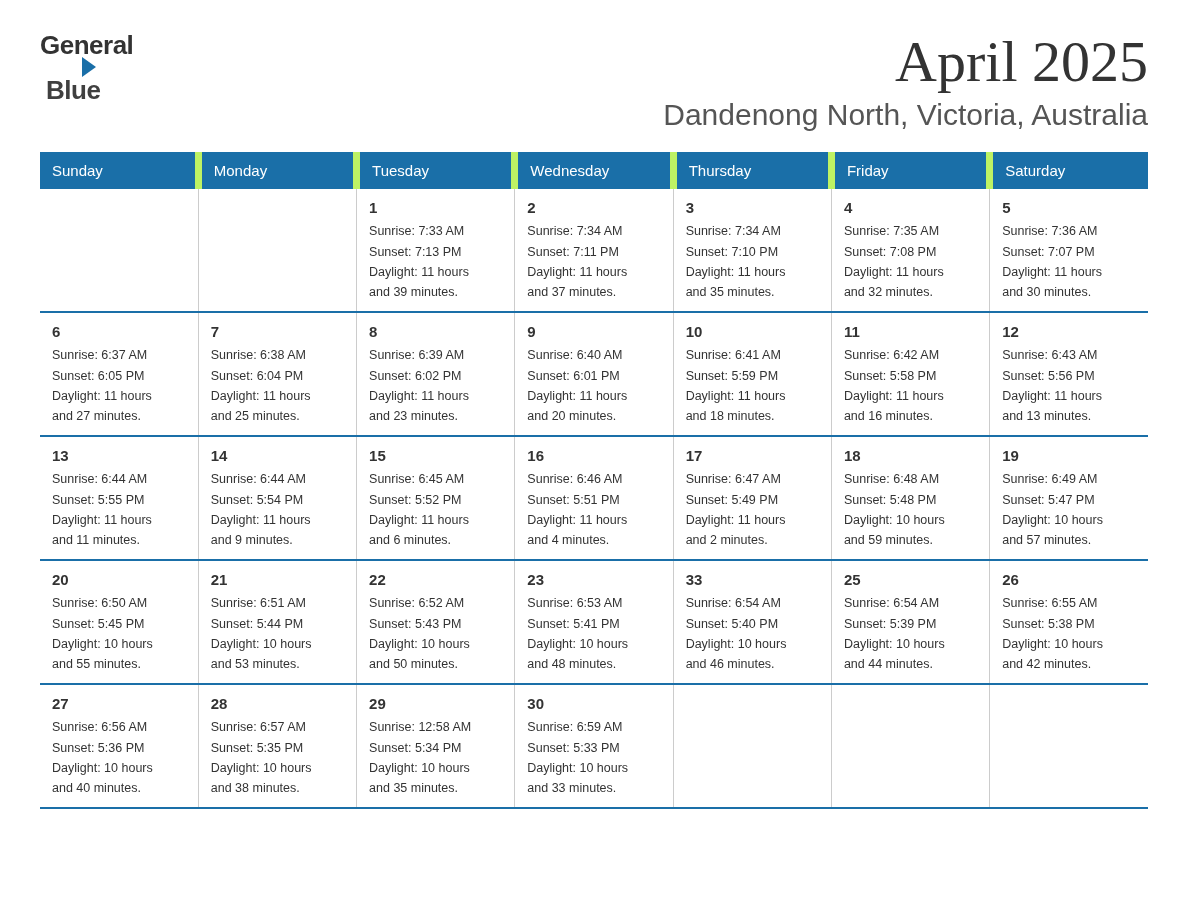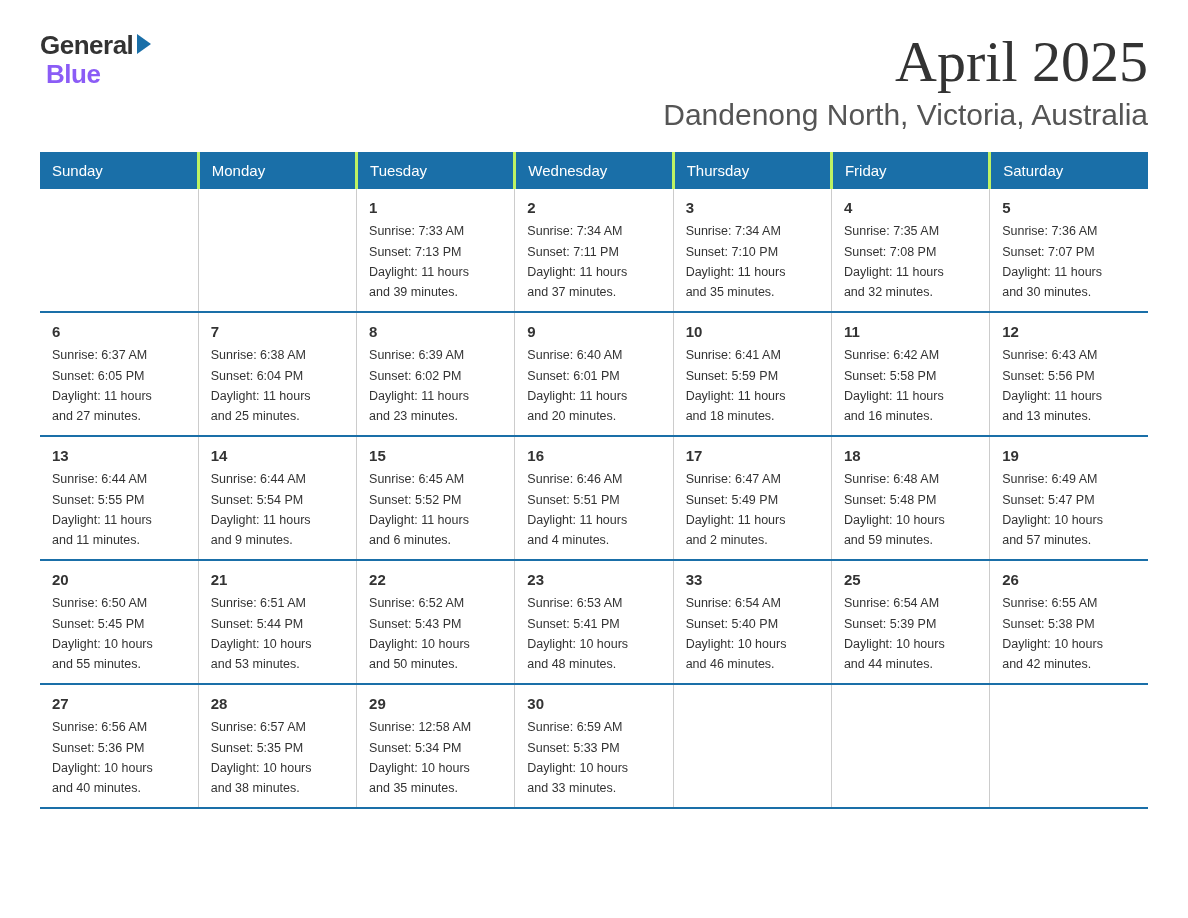--- a/index.html
+++ b/index.html
@@ -17,40 +17,41 @@
       margin-bottom: 20px;
     }
     .logo {
       display: flex;
       flex-direction: column;
       align-items: flex-start;
     }
     .logo-top {
       display: flex;
       align-items: center;
+      flex-direction: column;
     }
     .logo-general {
       font-size: 26px;
       font-weight: bold;
       color: #333;
       letter-spacing: -0.5px;
     }
     .logo-arrow {
       width: 0;
       height: 0;
       border-left: 14px solid #1a6fa8;
       border-top: 10px solid transparent;
       border-bottom: 10px solid transparent;
       margin-left: 4px;
       margin-top: -4px;
     }
     .logo-blue {
       font-size: 26px;
       font-weight: bold;
-      color: #8b5cf6;
+      color: #404040;
       margin-left: 4px;
       letter-spacing: -0.5px;
       text-align: right;
     }
     .title-section {
       text-align: right;
     }
     .month-title {
       font-size: 58px;
       font-weight: normal;
@@ -70,21 +71,21 @@
     }
     thead tr {
       background-color: #1a6fa8;
       color: #fff;
     }
     thead th {
       padding: 10px 12px;
       text-align: left;
       font-weight: normal;
       font-size: 15px;
-      border-right: 3px solid #bef264;
+      border-right: 7px solid #bef264;
     }
     thead th:last-child {
       border-right: none;
     }
     tbody tr {
       border-bottom: 2px solid #1a6fa8;
     }
     tbody td {
       padding: 8px 12px;
       vertical-align: top;

